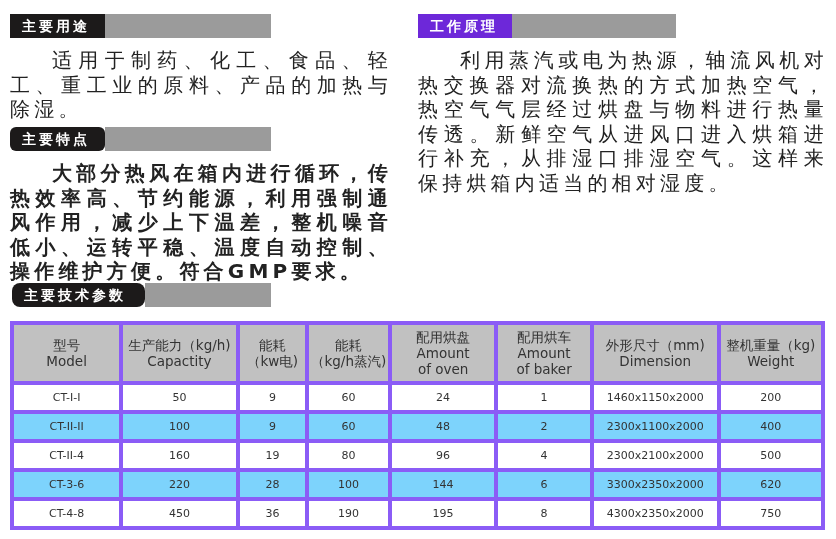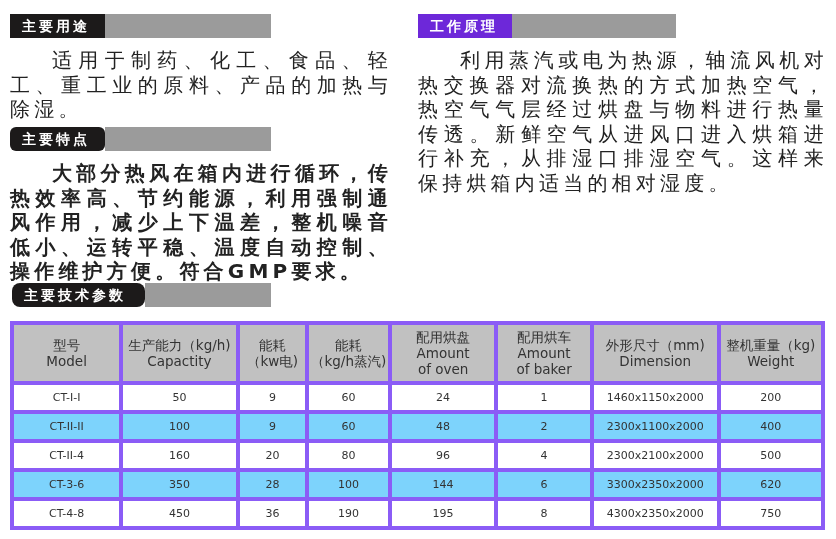--- a/index.html
+++ b/index.html
@@ -114,30 +114,30 @@
       <td>9</td>
       <td>60</td>
       <td>48</td>
       <td>2</td>
       <td>2300x1100x2000</td>
       <td>400</td>
     </tr>
     <tr>
       <td>CT-II-4</td>
       <td>160</td>
-      <td>20</td>
+      <td>19</td>
       <td>80</td>
       <td>96</td>
       <td>4</td>
       <td>2300x2100x2000</td>
       <td>500</td>
     </tr>
     <tr class="alt">
       <td>CT-3-6</td>
-      <td>350</td>
+      <td>220</td>
       <td>28</td>
       <td>100</td>
       <td>144</td>
       <td>6</td>
       <td>3300x2350x2000</td>
       <td>620</td>
     </tr>
     <tr>
       <td>CT-4-8</td>
       <td>450</td>

